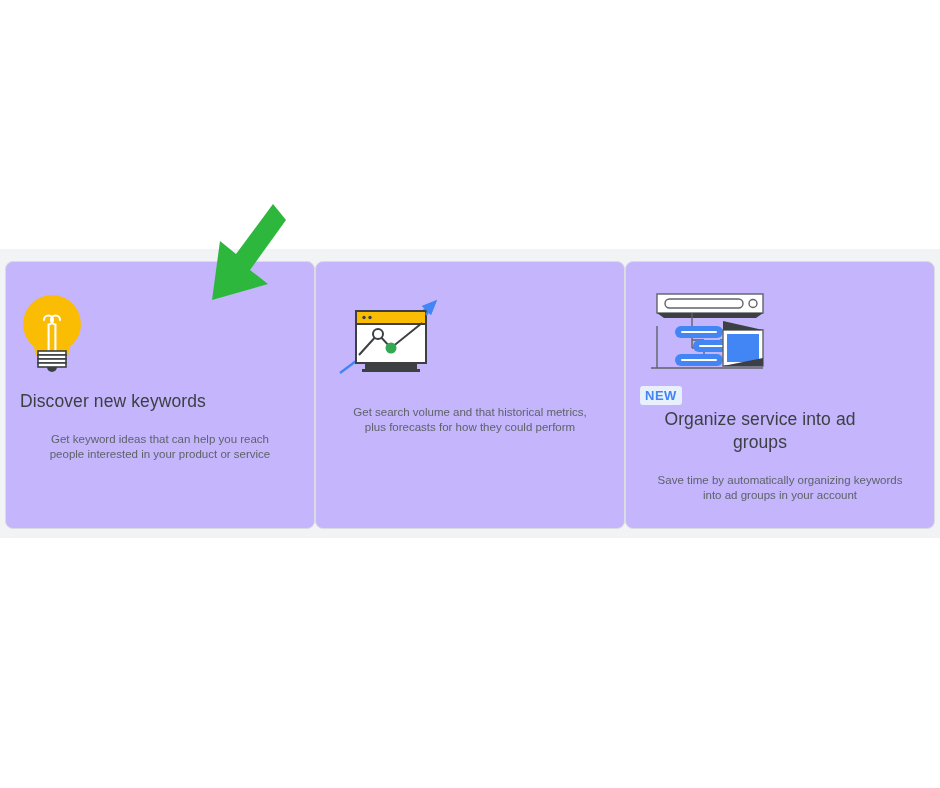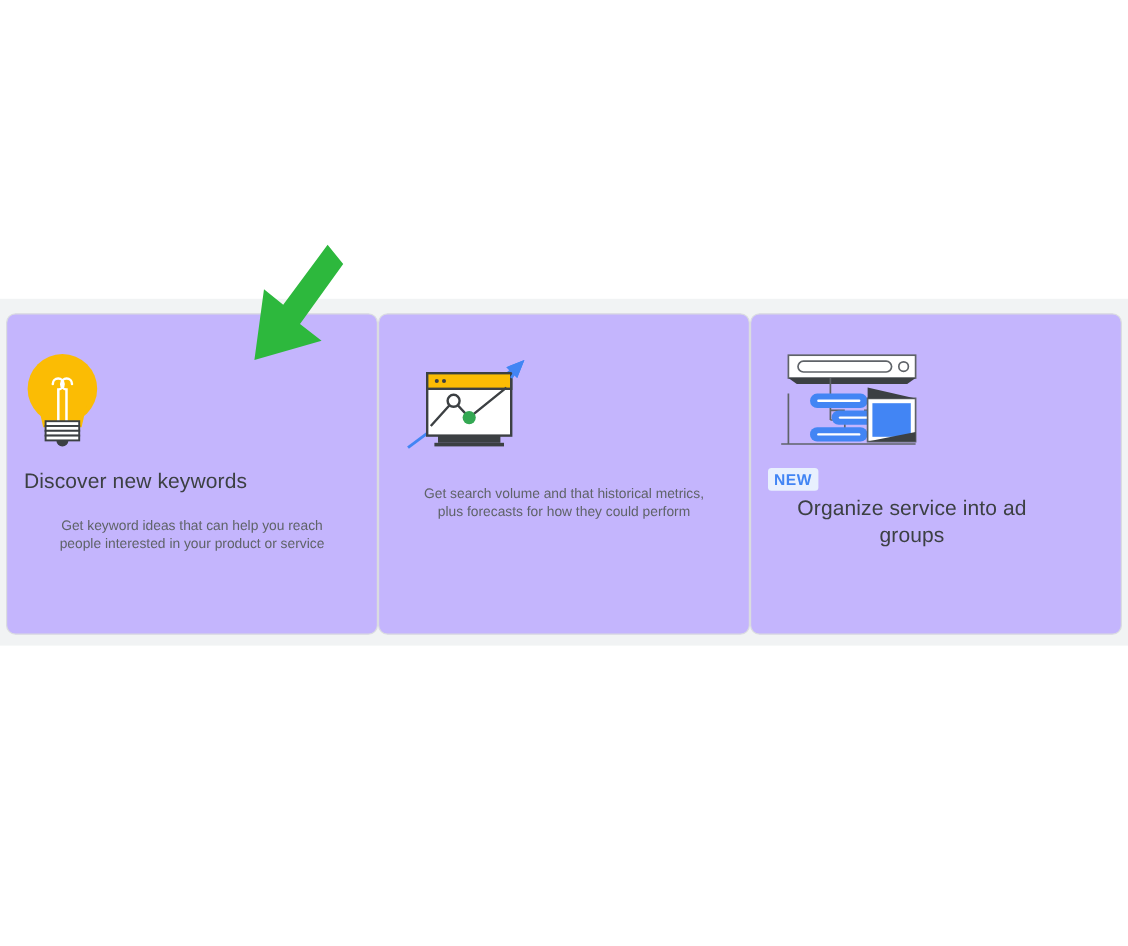--- a/index.html
+++ b/index.html
@@ -183,20 +183,21 @@
           </g>
 
           <path d="M83 42 L123 42 L123 78 L83 78 Z" fill="#ffffff" stroke="#5f6368" stroke-width="1.4"></path>
           <rect x="87" y="46" width="32" height="28" fill="#4285f4"></rect>
           <path d="M83 33 L123 42 L83 42 Z" fill="#3c4043"></path>
           <path d="M123 78 L83 78 L123 70 Z" fill="#3c4043"></path>
         </svg>
       </div>
       <div class="card-badge">NEW</div>
       <div class="card-title">Organize service into ad groups</div>
+      <div class="card-desc">Save time by automatically organizing keywords into ad groups in your account</div>
     </div>
 
   </div>
 </div>
 
 <svg id="annotation-arrow" viewBox="0 0 100 112">
   <path d="M83 6 L46 56 L30 43 L22 102 L78 86 L60 72 L96 22 Z" fill="#2db83d"></path>
 </svg>
 
 </body></html>

